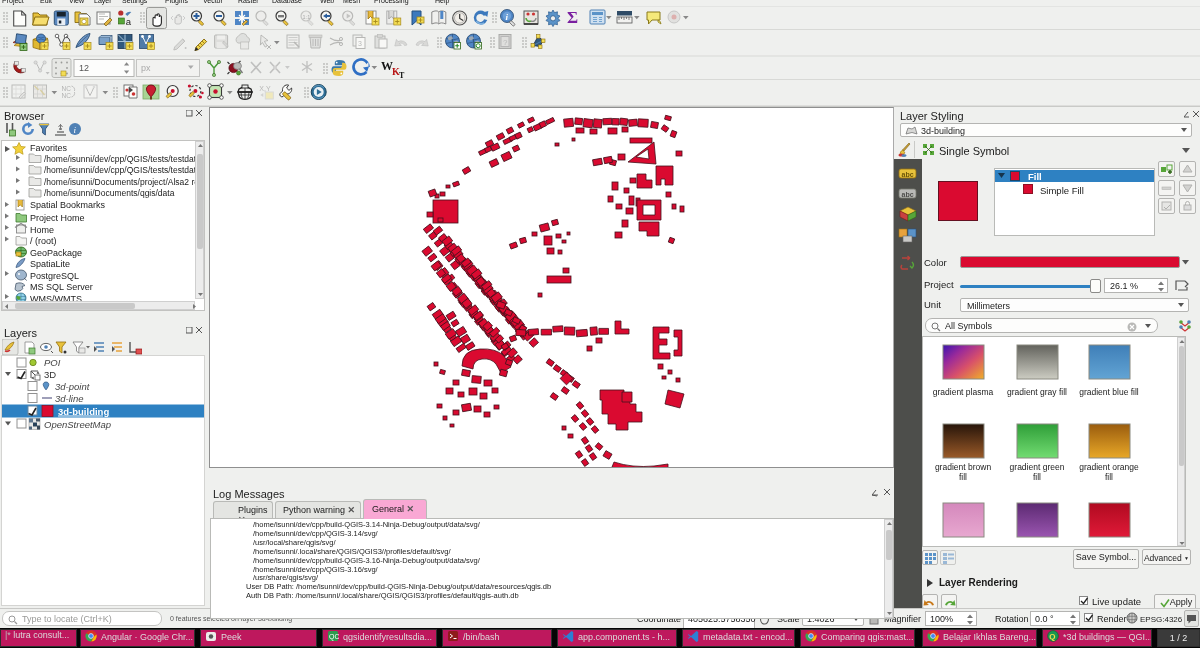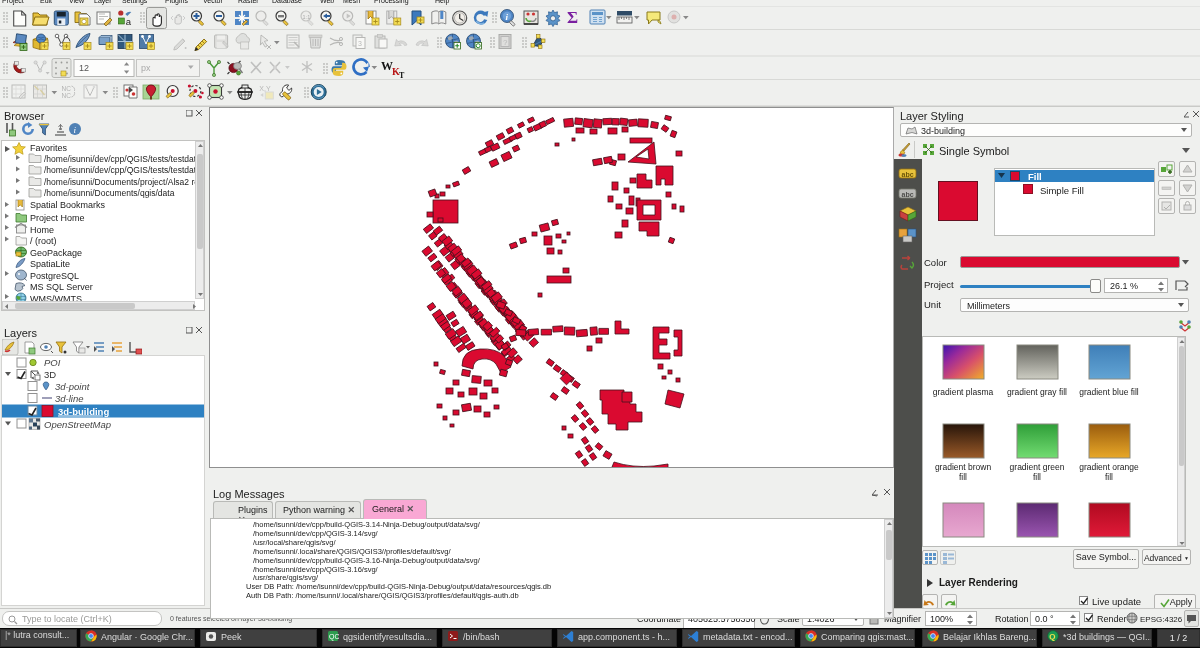--- a/index.html
+++ b/index.html
@@ -25,21 +25,21 @@
 .sbthumb { position:absolute; background:#c9c9c9; border-radius:2px; }
 
 
 .btn { position:absolute; background:#f4f4f2; border:1px solid #b4b4b2; border-radius:2px; font-size:9px; text-align:center; color:#222; }
 .inputbox { position:absolute; background:#fff; border:1px solid #b4b4b2; font-size:9px; color:#222; }
 .combo { position:absolute; background:#fdfdfd; border:1px solid #b4b4b2; border-radius:2px; font-size:9px; color:#222; }
 .carr { position:absolute; right:4px; top:50%; margin-top:-2px; width:0; height:0; border-left:3.5px solid transparent; border-right:3.5px solid transparent; border-top:4px solid #555; }
 
 
 #taskbar { position:absolute; left:0; top:628px; width:1200px; height:20px; background:#050505; }
-.tbtn { position:absolute; top:1px; height:18px; background:#404040; border:1px solid #2e2e2e; color:#dcdcdc; font-size:9px; overflow:hidden; white-space:nowrap; }
+.tbtn { position:absolute; top:1px; height:18px; background:#be185d; border:1px solid #2e2e2e; color:#dcdcdc; font-size:9px; overflow:hidden; white-space:nowrap; }
 .tbtn .ic { display:inline-block; width:12px; height:12px; vertical-align:-2px; margin:0 4px 0 4px; }
 </style>
 </head>
 <body>
 <div id="app">
 
 <div id="menubar">
   <span class="mt" style="left:2px;">Project</span>
   <span class="mt" style="left:40px;">Edit</span>
   <span class="mt" style="left:69px;">View</span>
@@ -1208,20 +1208,32 @@
         <path d="M2 12 v-9 h9 M4 12 h9 v-3" fill="none" stroke="#555" stroke-width="1.2"></path>
         <path d="M11 3 l3 3 -3 3" fill="none" stroke="#555" stroke-width="1.2"></path>
       </svg>
 
   <span class="abs" style="left:30px; top:192px; font-size:9.5px;">Unit</span>
   <div class="combo" style="left:66px; top:191px; width:229px; height:14px;">
         <span style="position:absolute; left:6px; top:2px;">Millimeters</span>
         <span class="carr"></span>
       </div>
 
+  <div class="inputbox" style="left:31px; top:211px; width:233px; height:15px; border-radius:7px; background:#fdfdfc;">
+    <svg class="abs" style="left:5px; top:3px;" width="10" height="10">
+          <circle cx="4" cy="4" r="3" fill="none" stroke="#777"></circle>
+          <line x1="6.5" y1="6.5" x2="9" y2="9" stroke="#777" stroke-width="1.2"></line>
+        </svg>
+    <span style="position:absolute; left:19px; top:2px;">All Symbols</span>
+    <svg class="abs" style="right:20px; top:3px;" width="10" height="10">
+          <circle cx="5" cy="5" r="4.5" fill="#b9b9b7"></circle>
+          <path d="M3 3 l4 4 M7 3 l-4 4" stroke="#fff" stroke-width="1.1"></path>
+        </svg>
+    <span class="carr" style="right:6px;"></span>
+  </div>
   <svg class="abs" style="left:284px; top:212px;" width="14" height="14" viewBox="0 0 14 14">
         <path d="M2 3 l5 4 5 -4 M2 8 l5 4 5 -4" stroke="#c33" fill="none" stroke-width="1.2"></path>
         <circle cx="3" cy="3" r="1.8" fill="#57a639"></circle>
         <circle cx="11" cy="3" r="1.8" fill="#4f81b5"></circle>
         <circle cx="3" cy="8" r="1.8" fill="#4f81b5"></circle>
         <circle cx="11" cy="8" r="1.8" fill="#57a639"></circle>
       </svg>
 
   <div class="abs" style="left:28px; top:229px; width:264px; height:211px; background:#fff; border:1px solid #b9bab7; overflow:hidden;">
     <svg width="262" height="209" viewBox="0 0 262 209" font-family="Liberation Sans" font-size="8.5" fill="#222" text-anchor="middle">

